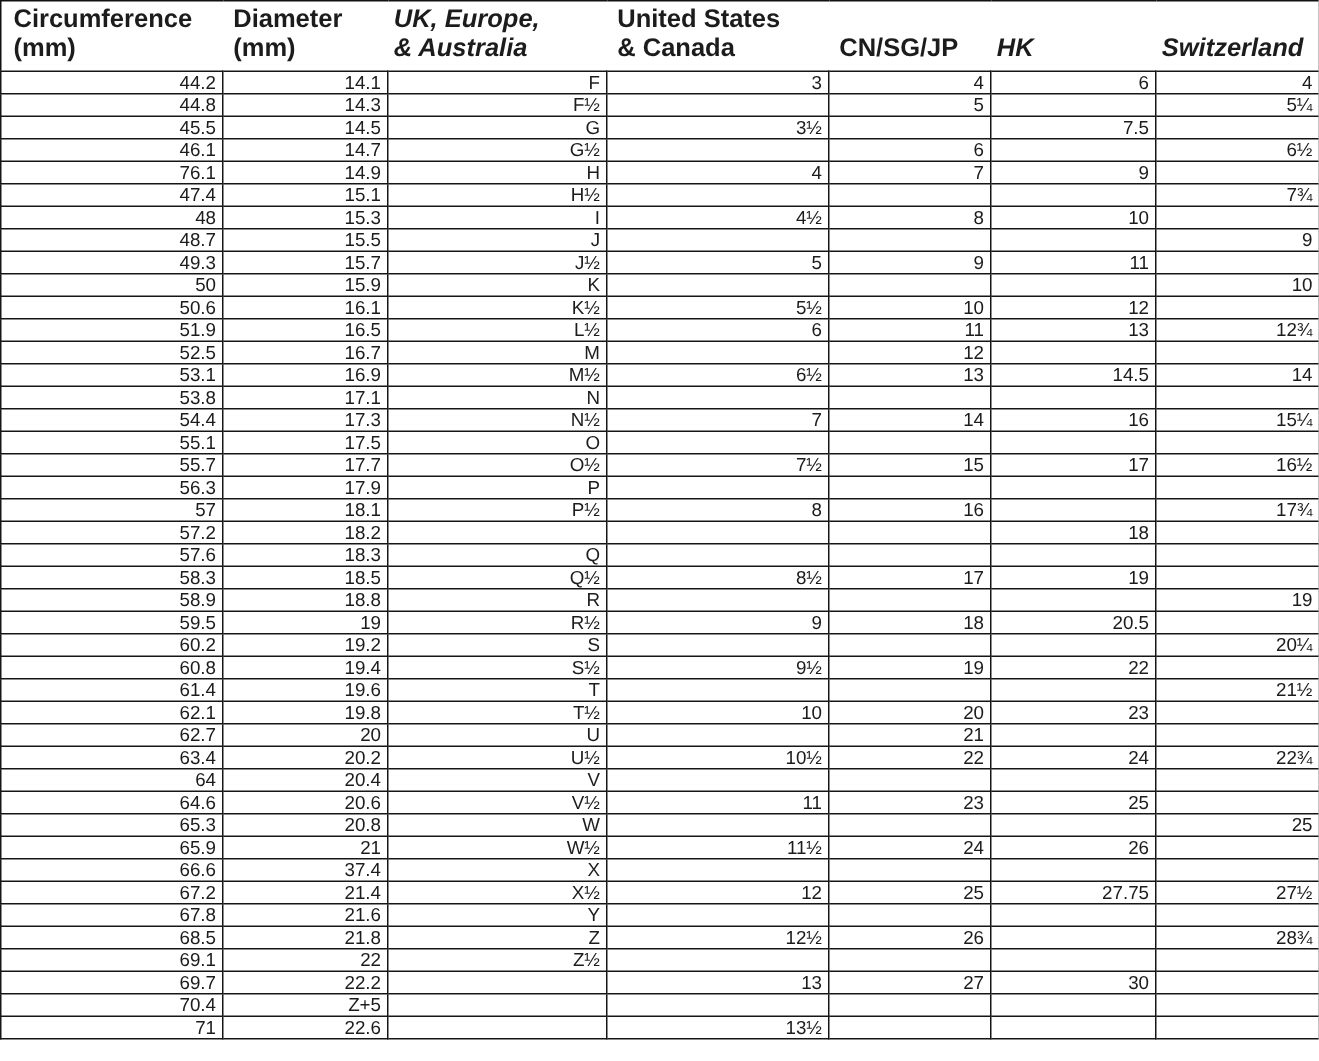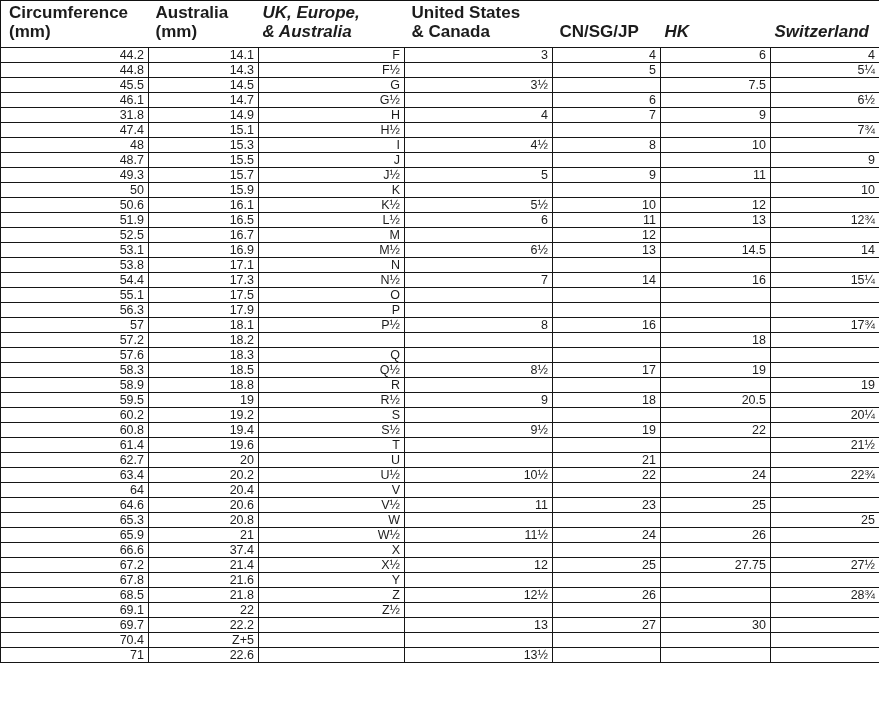--- a/index.html
+++ b/index.html
@@ -56,21 +56,21 @@
     <col style="width:110px">
     <col style="width:109px">
   </colgroup>
   <thead>
     <tr>
       <th class="first">
         <div class="h-line">Circumference</div>
         <div class="h-line">(mm)</div>
       </th>
       <th>
-        <div class="h-line">Australia</div>
+        <div class="h-line">Diameter</div>
         <div class="h-line">(mm)</div>
       </th>
       <th class="tight">
         <div class="h-line">UK, Europe,</div>
         <div class="h-line">&amp; Australia</div>
       </th>
       <th>
         <div class="h-line">United States</div>
         <div class="h-line">&amp; Canada</div>
       </th>
@@ -119,21 +119,21 @@
       <tr>
         <td>46.1</td>
         <td>14.7</td>
         <td>G½</td>
         <td></td>
         <td>6</td>
         <td></td>
         <td>6½</td>
       </tr>
       <tr>
-        <td>31.8</td>
+        <td>76.1</td>
         <td>14.9</td>
         <td>H</td>
         <td>4</td>
         <td>7</td>
         <td>9</td>
         <td></td>
       </tr>
       <tr>
         <td>47.4</td>
         <td>15.1</td>
@@ -236,20 +236,29 @@
       <tr>
         <td>55.1</td>
         <td>17.5</td>
         <td>O</td>
         <td></td>
         <td></td>
         <td></td>
         <td></td>
       </tr>
       <tr>
+        <td>55.7</td>
+        <td>17.7</td>
+        <td>O½</td>
+        <td>7½</td>
+        <td>15</td>
+        <td>17</td>
+        <td>16½</td>
+      </tr>
+      <tr>
         <td>56.3</td>
         <td>17.9</td>
         <td>P</td>
         <td></td>
         <td></td>
         <td></td>
         <td></td>
       </tr>
       <tr>
         <td>57</td>
@@ -324,20 +333,29 @@
         <td></td>
       </tr>
       <tr>
         <td>61.4</td>
         <td>19.6</td>
         <td>T</td>
         <td></td>
         <td></td>
         <td></td>
         <td>21½</td>
+      </tr>
+      <tr>
+        <td>62.1</td>
+        <td>19.8</td>
+        <td>T½</td>
+        <td>10</td>
+        <td>20</td>
+        <td>23</td>
+        <td></td>
       </tr>
       <tr>
         <td>62.7</td>
         <td>20</td>
         <td>U</td>
         <td></td>
         <td>21</td>
         <td></td>
         <td></td>
       </tr>

